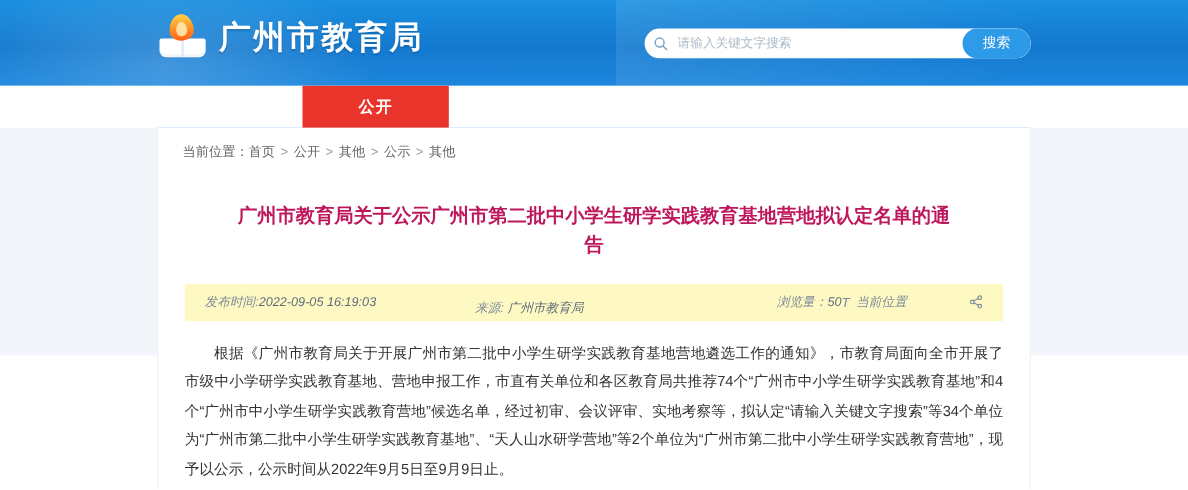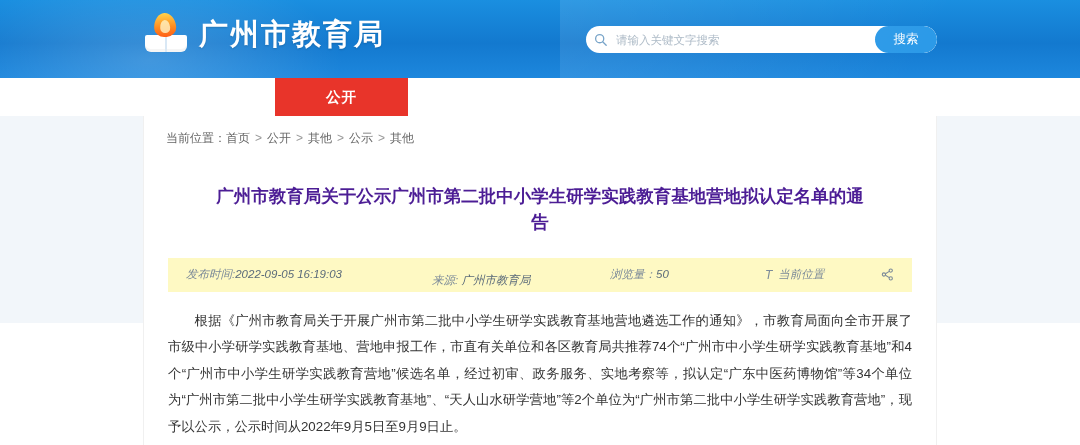--- a/index.html
+++ b/index.html
@@ -213,21 +213,21 @@
   }
   .breadcrumb a {
     color: #666666;
     text-decoration: none;
     cursor: pointer;
   }
 
   .doc-title {
     margin: 36px 70px 0 70px;
     text-align: center;
-    color: #4c1d95;
+    color: #be185d;
     font-size: 17.5px;
     font-weight: bold;
     line-height: 1.5;
   }
 
   .meta-bar {
     margin: 22px 24px 0 24px;
     height: 34px;
     background: #fef9c3;
     display: flex;
@@ -236,21 +236,21 @@
     color: #7b8a99;
     padding: 0 18px;
     box-sizing: border-box;
     font-style: italic;
   }
   .meta-item {
     white-space: nowrap;
   }
   .meta-item.pub { width: 246px; }
   .meta-item.src { width: 178px; margin-top: 12px; }
-  .meta-item.views { width: 155px; }
+  .meta-item.views { width: 155px; text-align: right; }
   .meta-item.fontsize { display: flex; align-items: center; gap: 6px; }
   .meta-item.fontsize .t-glyph {
     font-size: 12px;
     color: #7b8a99;
   }
   .meta-spacer { flex: 1; }
   .meta-strong { color: #5b6b7a; }
   .share-icon {
     color: #7b8a99;
     display: flex;
@@ -355,18 +355,18 @@
           <circle cx="12" cy="3.2" r="2"></circle>
           <circle cx="3.6" cy="8" r="2"></circle>
           <circle cx="12" cy="12.8" r="2"></circle>
           <line x1="5.4" y1="7" x2="10.2" y2="4.2"></line>
           <line x1="5.4" y1="9" x2="10.2" y2="11.8"></line>
         </svg>
       </div>
     </div>
 
     <div class="article">
-      <p>根据《广州市教育局关于开展广州市第二批中小学生研学实践教育基地营地遴选工作的通知》，市教育局面向全市开展了市级中小学研学实践教育基地、营地申报工作，市直有关单位和各区教育局共推荐74个“广州市中小学生研学实践教育基地”和4个“广州市中小学生研学实践教育营地”候选名单，经过初审、政务服务、实地考察等，拟认定“广东中医药博物馆”等34个单位为“广州市第二批中小学生研学实践教育基地”、“天人山水研学营地”等2个单位为“广州市第二批中小学生研学实践教育营地”，现予以公示，公示时间从2022年9月5日至9月9日止。</p>
+      <p>根据《广州市教育局关于开展广州市第二批中小学生研学实践教育基地营地遴选工作的通知》，市教育局面向全市开展了市级中小学研学实践教育基地、营地申报工作，市直有关单位和各区教育局共推荐74个“广州市中小学生研学实践教育基地”和4个“广州市中小学生研学实践教育营地”候选名单，经过初审、会议评审、实地考察等，拟认定“请输入关键文字搜索”等34个单位为“广州市第二批中小学生研学实践教育基地”、“天人山水研学营地”等2个单位为“广州市第二批中小学生研学实践教育营地”，现予以公示，公示时间从2022年9月5日至9月9日止。</p>
 
     </div>
 
   </div>
 </div>
 
 </body></html>

